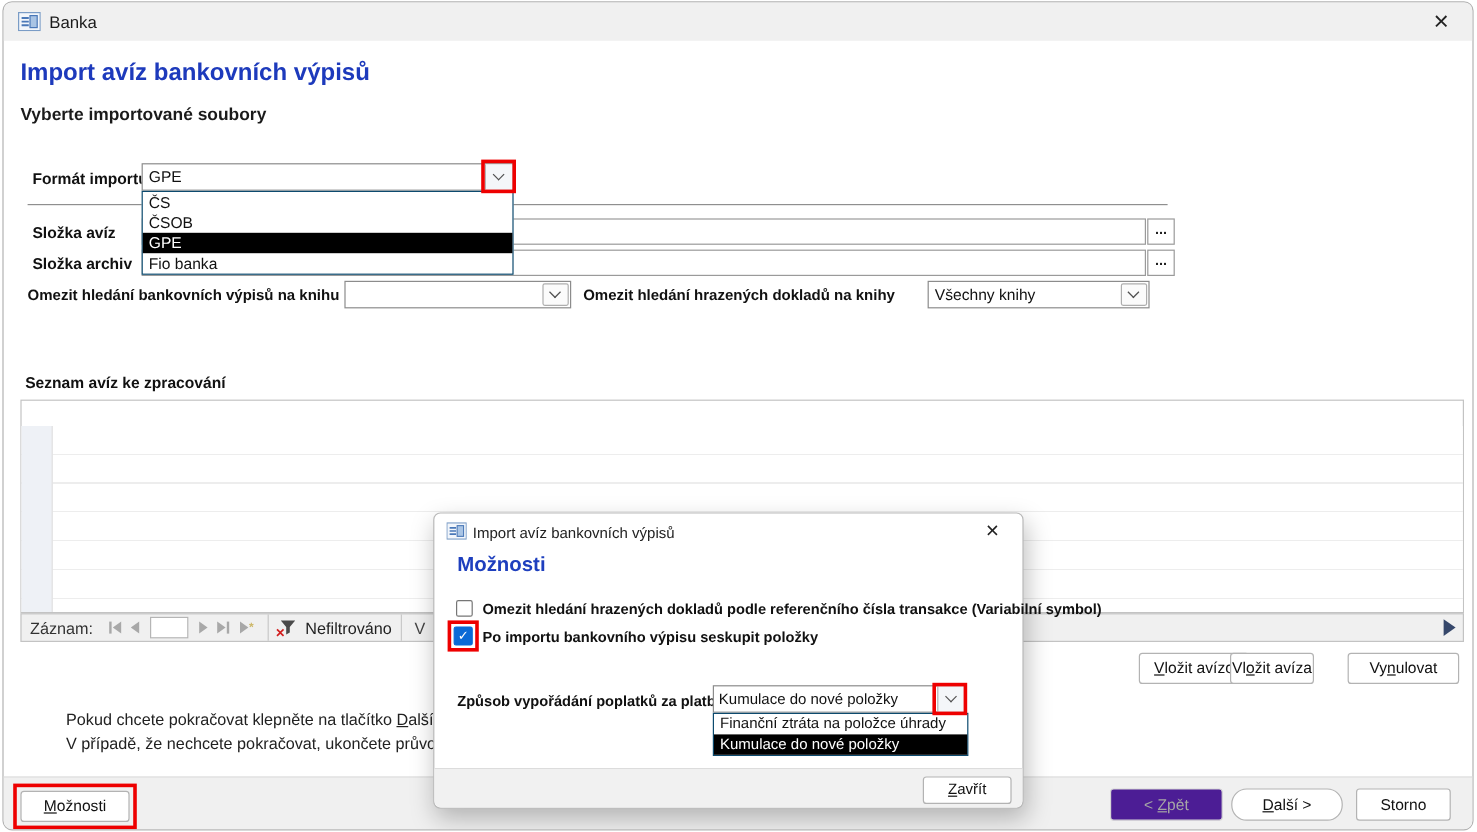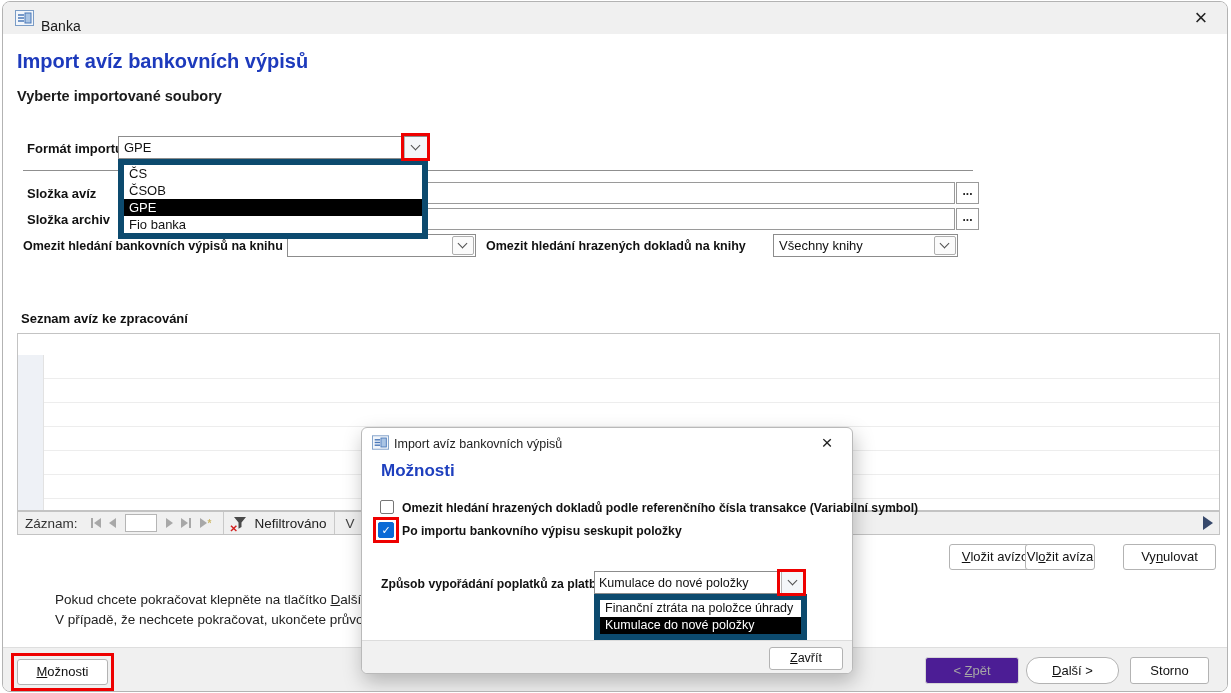--- a/index.html
+++ b/index.html
@@ -1,20 +1,20 @@
 <!DOCTYPE html>
 <html><head>
 <meta charset="utf-8">
 <style>
   * { margin:0; padding:0; box-sizing:border-box; }
   html,body { width:1231px; height:693px; background:#ffffff; font-family:"Liberation Sans", sans-serif; }
   .window { position:absolute; left:2px; top:1px; width:1226px; height:691px;
             background:#fff; border:1px solid #b3b3b3; border-radius:8px; overflow:hidden; }
   .titlebar { position:absolute; left:0; top:0; right:0; height:32px; background:#f0f0f0; }
-  .titlebar .app-title { position:absolute; left:38px; top:8px; font-size:14px; color:#1a1a1a;margin-top:8px; }
+  .titlebar .app-title { position:absolute; left:38px; top:8px; font-size:14px; color:#1a1a1a; }
   .titlebar .close { position:absolute; right:10px; top:1px; width:32px; height:30px; text-align:center;
                      font-size:22px; font-weight:300; color:#222; line-height:30px; cursor:default; }
   .form-icon { position:absolute; left:12px; top:8px; }
 
   .h1 { position:absolute; left:14px; top:48px; font-size:20px; font-weight:bold; color:#1d3abc; }
   .h2 { position:absolute; left:14px; top:86px; font-size:14.5px; font-weight:bold; color:#1a1a1a; }
 
   .lbl { position:absolute; font-size:12.5px; font-weight:bold; color:#111; white-space:nowrap; }
 
   .combo { position:absolute; background:#fff; border:1px solid #8c8c8c; }
@@ -23,21 +23,21 @@
   .combo .arrow-btn { position:absolute; top:1px; right:1px; bottom:1px; width:22px; border:1px solid #aeaeae; border-radius:2px; background:#fbfbfb; }
   .chev { position:absolute; left:50%; top:50%; width:7px; height:7px; margin:-6px 0 0 -4px;
           border-right:1.7px solid #4f4f4f; border-bottom:1.7px solid #4f4f4f; transform:rotate(45deg); }
 
   .textfield { position:absolute; background:#fff; border:1px solid #9a9a9a; }
   .browse-btn { position:absolute; width:23px; height:22px; background:#fff; border:1px solid #9a9a9a;
                 font-size:12px; font-weight:bold; color:#222; text-align:center; line-height:16px; cursor:default; }
 
   .separator { position:absolute; left:20px; top:168px; width:950px; height:1px; background:#8f8f8f; }
 
-  .droplist { position:absolute; background:#fff; border:6px solid #0c4a6e; z-index:15; }
+  .droplist { position:absolute; background:#fff; border:1px solid #0c4a6e; z-index:15; }
   .droplist .opt { height:17px; line-height:17px; padding-left:5px; font-size:13px; color:#111; white-space:nowrap; }
   .droplist .opt.selected { background:#000; color:#fff; }
 
   
   .grid { position:absolute; left:14px; top:331px; width:1203px; height:178px; border:1px solid #c3c3c3; background:#fff; }
   .grid-header { position:absolute; left:0; top:0; right:0; height:21px; background:#e8e8e8; border-bottom:1px solid #c6c6c6; display:flex; }
   .gh-sel { width:26px; border-right:1px solid #c9c9c9; position:relative; }
   .gh-sel .diag { position:absolute; left:3px; bottom:2px; width:0; height:0;
                   border-right:17px solid transparent; border-bottom:15px solid #d5d8de; }
   .gh-col1 { width:240px; border-right:1px solid #c9c9c9; position:relative; text-align:center;

